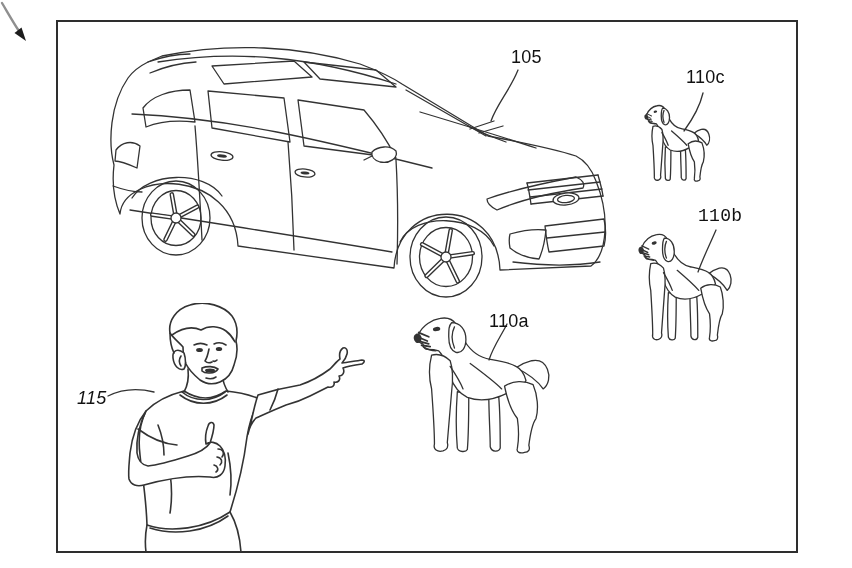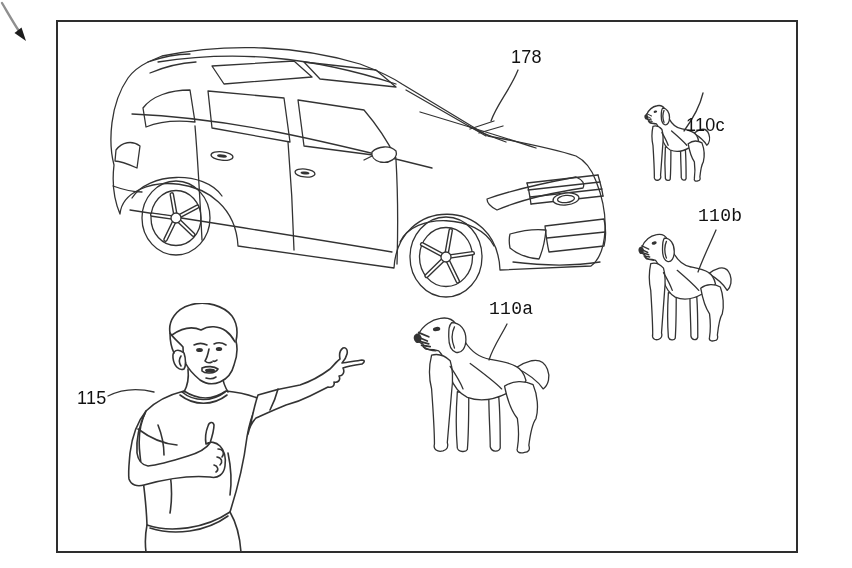--- a/index.html
+++ b/index.html
@@ -228,19 +228,19 @@
 
     <g>
       <path class="leader" d="M 518 70 C 510 90, 497 104, 491 121"></path>
       <path class="leader" d="M 703 93 C 700 106, 692 120, 684 131"></path>
       <path class="leader" d="M 716 230 C 710 244, 703 258, 698 272"></path>
       <path class="leader" d="M 507 324 C 501 336, 493 347, 489 360"></path>
       <path class="leader" d="M 108 396 C 122 389, 138 388, 154 392"></path>
     </g>
   </svg>
 
-  <div class="fig-label" style="left:511px; top:48px;">178</div>
-  <div class="fig-label" style="left:686px; top:68px;margin-top:48px;">110c</div>
+  <div class="fig-label" style="left:511px; top:48px;">105</div>
+  <div class="fig-label" style="left:686px; top:68px;">110c</div>
   <div class="fig-label" style="left:698px; top:207px;font-family:Liberation Mono, monospace;">110b</div>
-  <div class="fig-label" style="left:489px; top:300px;font-family:Liberation Mono, monospace;">110a</div>
-  <div class="fig-label" style="left:77px; top:389px;">115</div>
+  <div class="fig-label" style="left:489px; top:312px;">110a</div>
+  <div class="fig-label" style="left:77px; top:389px;font-style:italic;">115</div>
 
 </div>
 
 </body></html>

